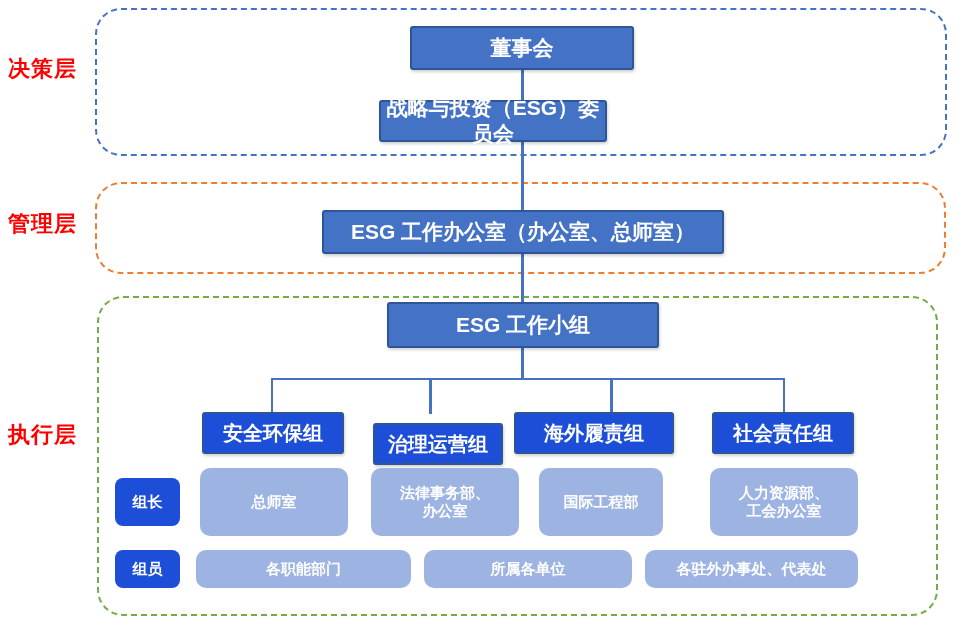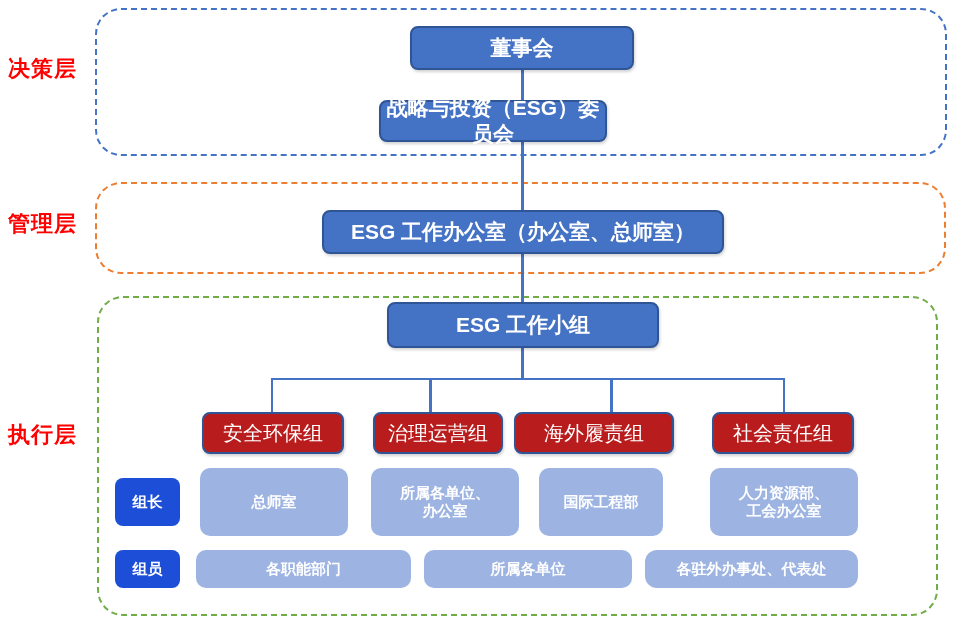--- a/index.html
+++ b/index.html
@@ -59,36 +59,36 @@
 
   
   .node {
     position: absolute;
     box-sizing: border-box;
     display: flex;
     align-items: center;
     justify-content: center;
     text-align: center;
     color: #ffffff;
-    border-radius: 8px;
+    border-radius: 3px;
     line-height: 1.22;
     white-space: pre-line;
   }
   .node-primary {
     background: #4472C4;
     border: 2px solid #2F5597;
     font-size: 21px;
     font-weight: bold;
     box-shadow: 1px 2px 3px rgba(0,0,0,0.18);
   }
   .node-group {
-    background: #b91c1c;
+    background: #1d4ed8;
     border: 2px solid #2F5597;
     font-size: 20px;
-    font-weight: normal;
+    font-weight: bold;
     box-shadow: 1px 2px 3px rgba(0,0,0,0.18);
   }
   .node-sub {
     background: #9DB4E2;
     border: none;
     font-size: 15px;
     font-weight: bold;
     border-radius: 10px;
   }
   .node-tag {
@@ -129,32 +129,32 @@
 
   <div class="node node-primary" style="left:410px; top:26px; width:224px; height:44px;">董事会</div>
 
   <div class="node node-primary" style="left:379px; top:100px; width:228px; height:42px;">战略与投资（ESG）委员会</div>
 
   <div class="node node-primary" style="left:322px; top:210px; width:402px; height:44px;">ESG 工作办公室（办公室、总师室）</div>
 
   <div class="node node-primary" style="left:387px; top:302px; width:272px; height:46px;">ESG 工作小组</div>
 
   <div class="node node-group" style="left:202px; top:412px; width:142px; height:42px;">安全环保组</div>
-  <div class="node node-group" style="left:373px; top:412px; width:130px; height:42px;">治理运营组</div>
+  <div class="node node-group" style="left:373px; top:423px; width:130px; height:42px;">治理运营组</div>
   <div class="node node-group" style="left:514px; top:412px; width:160px; height:42px;">海外履责组</div>
   <div class="node node-group" style="left:712px; top:412px; width:142px; height:42px;">社会责任组</div>
 
   <div class="node node-tag" style="left:115px; top:478px; width:65px; height:48px;">组长</div>
 
   <div class="node node-sub" style="left:200px; top:468px; width:148px; height:68px;">总师室</div>
-  <div class="node node-sub" style="left:371px; top:468px; width:148px; height:68px;">所属各单位、
+  <div class="node node-sub" style="left:371px; top:468px; width:148px; height:68px;">法律事务部、
 办公室</div>
   <div class="node node-sub" style="left:539px; top:468px; width:124px; height:68px;">国际工程部</div>
   <div class="node node-sub" style="left:710px; top:468px; width:148px; height:68px;">人力资源部、
 工会办公室</div>
 
   <div class="node node-tag" style="left:115px; top:550px; width:65px; height:38px;">组员</div>
 
   <div class="node node-sub" style="left:196px; top:550px; width:215px; height:38px;">各职能部门</div>
   <div class="node node-sub" style="left:424px; top:550px; width:208px; height:38px;">所属各单位</div>
-  <div class="node node-sub" style="left:645px; top:550px; width:213px; height:38px;border-radius:12px;">各驻外办事处、代表处</div>
+  <div class="node node-sub" style="left:645px; top:550px; width:213px; height:38px;">各驻外办事处、代表处</div>
 
 </div>
 
 </body></html>

